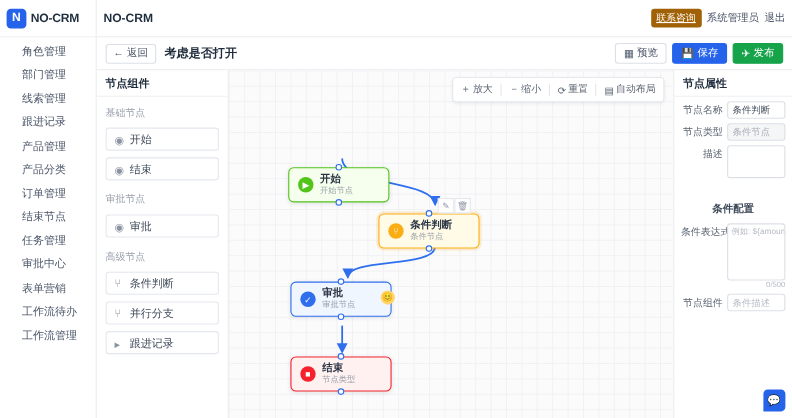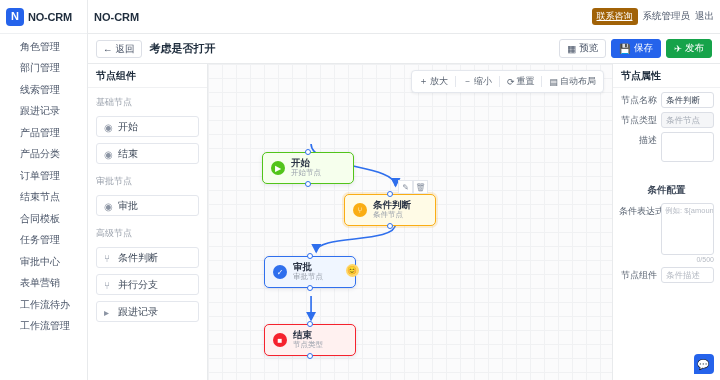--- a/index.html
+++ b/index.html
@@ -195,23 +195,20 @@
           <span>产品管理</span>
         </div>
       <div class="nav-item">
           <span>产品分类</span>
         </div>
       <div class="nav-item">
           <span>订单管理</span>
         </div>
       <div class="nav-item">
           <span>结束节点</span>
-        </div>
-      <div class="nav-item">
-          <span>合同模板</span>
         </div>
       <div class="nav-item">
           <span>任务管理</span>
         </div>
       <div class="nav-item">
           <span>审批中心</span>
         </div>
       <div class="nav-item">
           <span>表单营销</span>
         </div>

